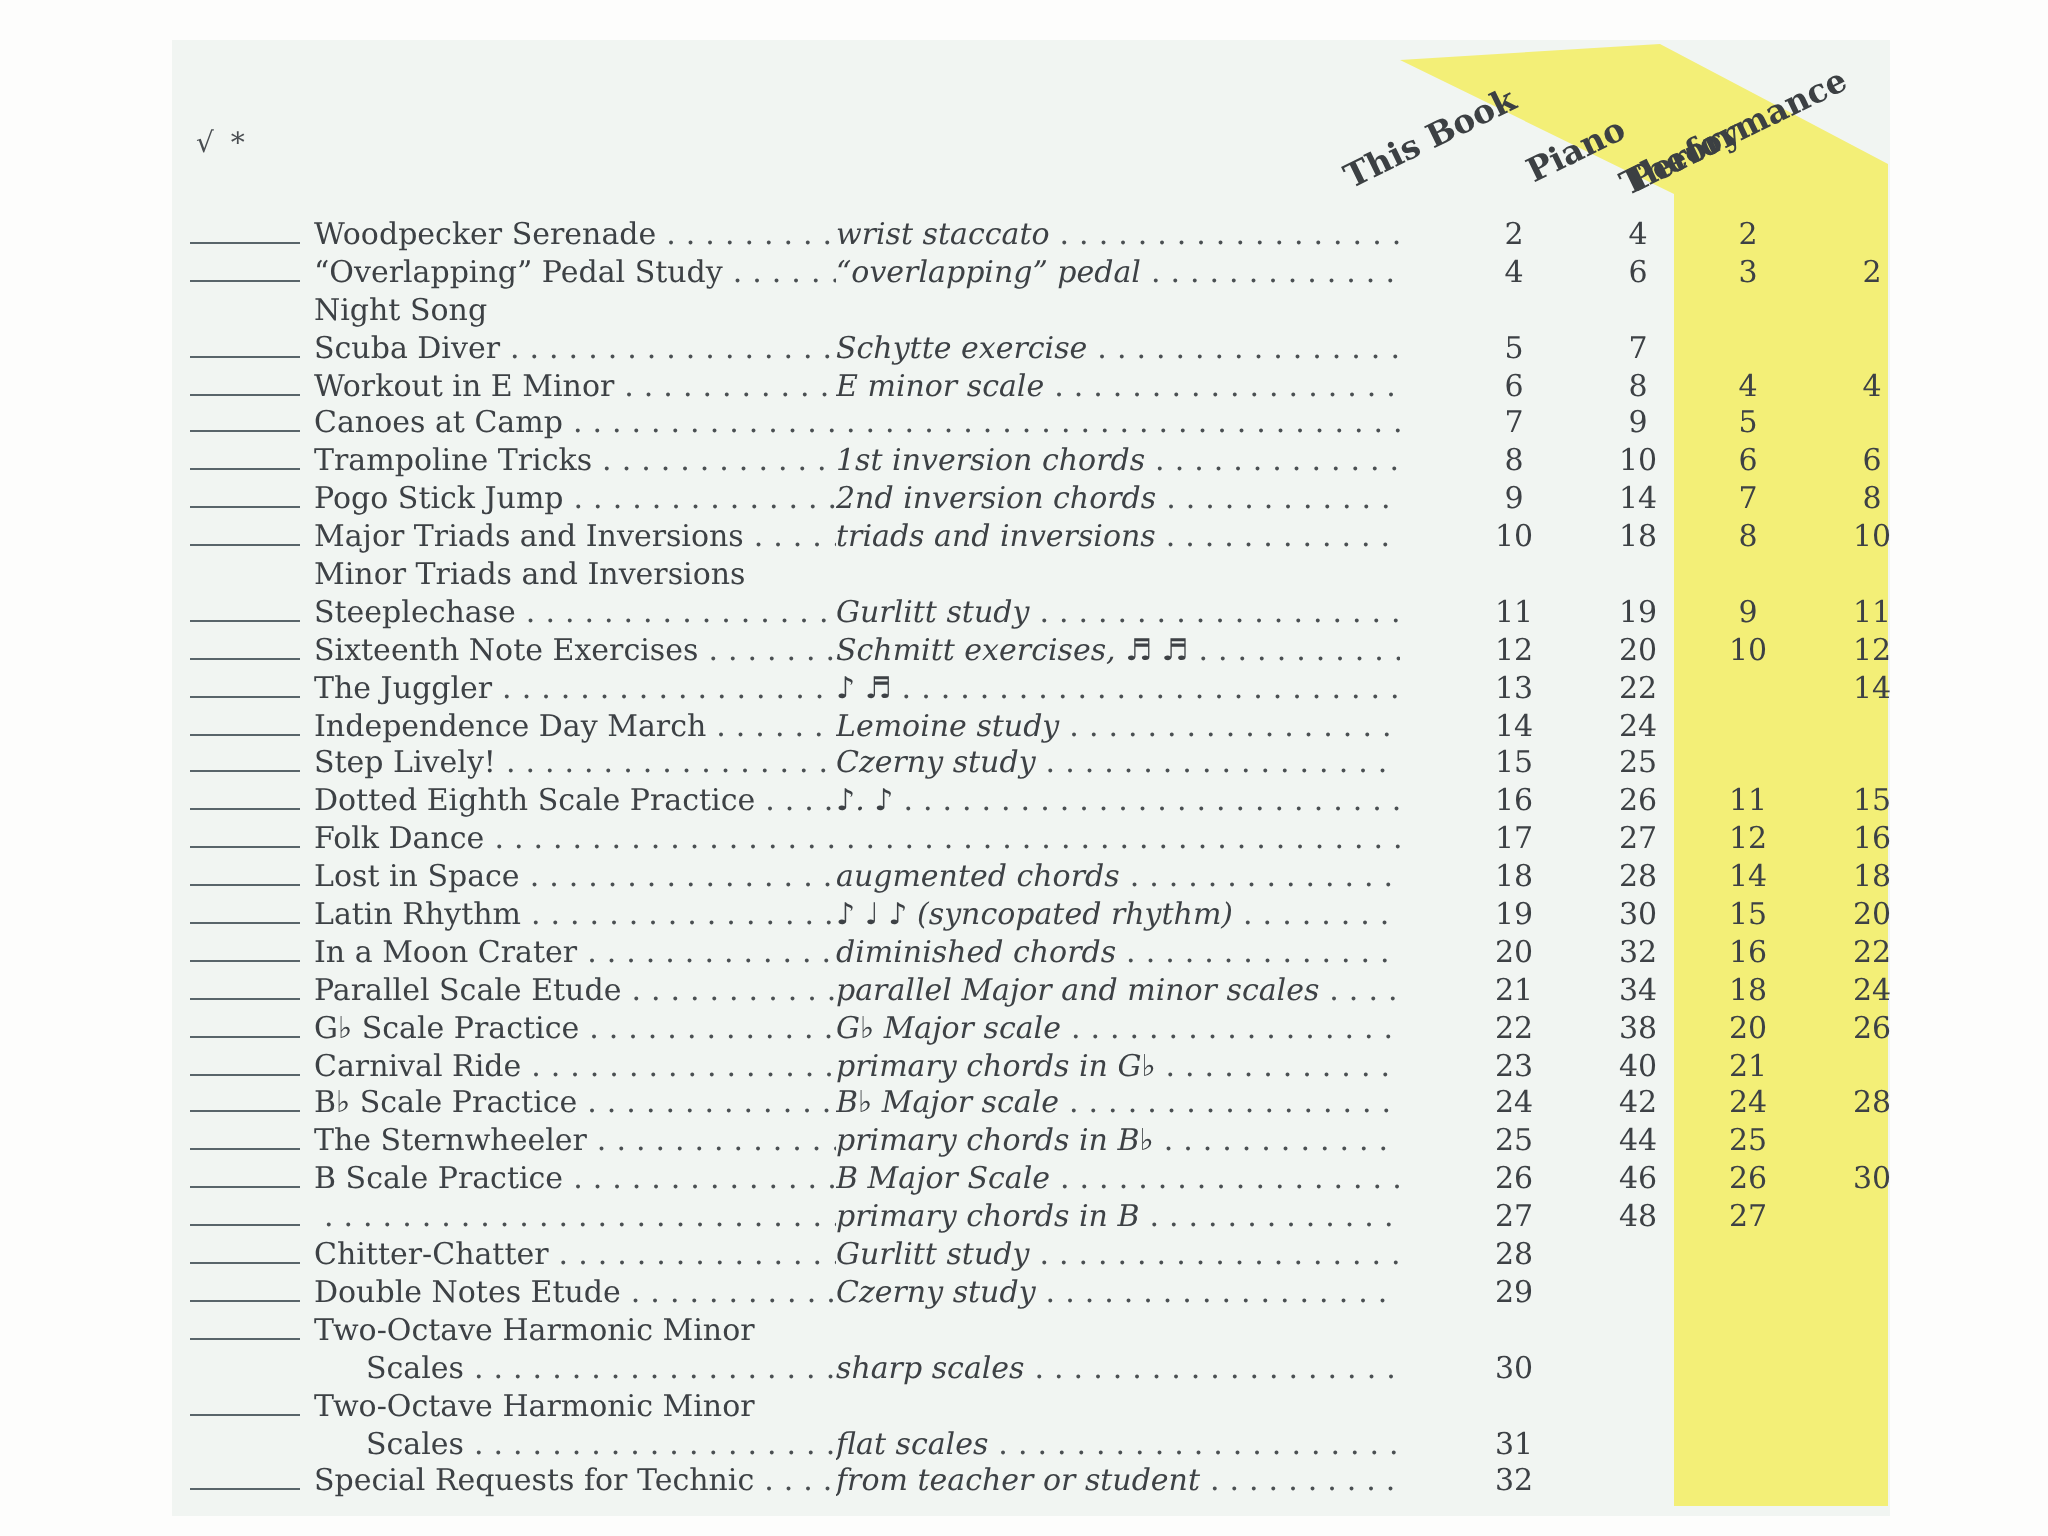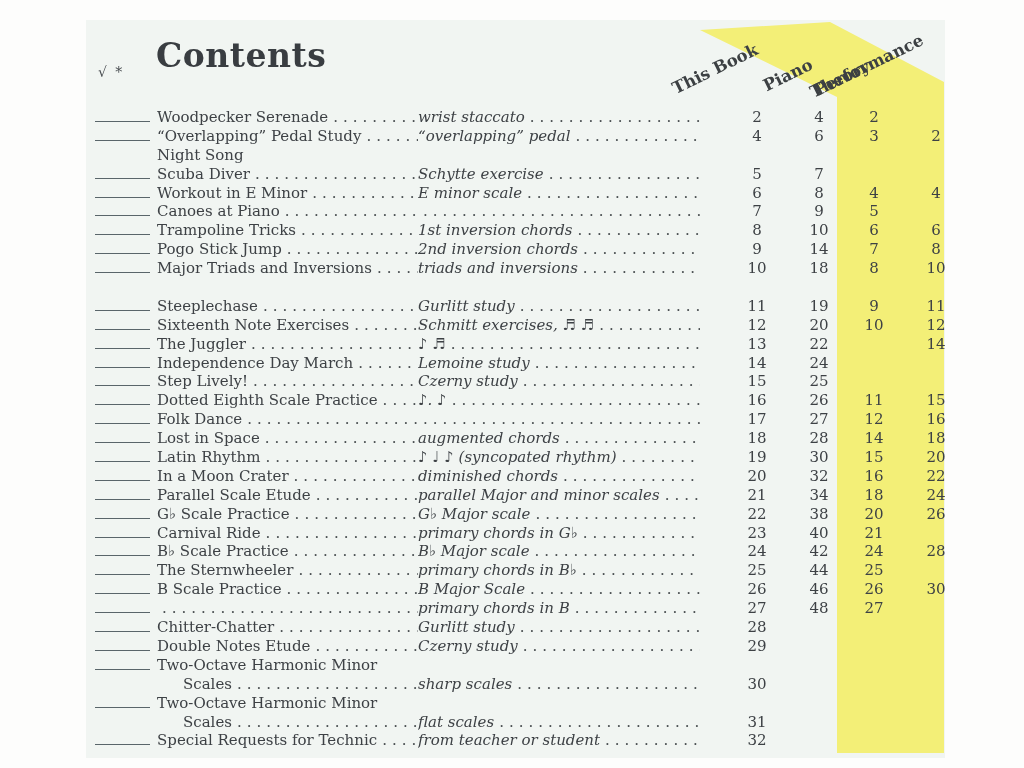--- a/index.html
+++ b/index.html
@@ -53,21 +53,20 @@
 </style>
 </head>
 <body>
 
 <div id="page" style="background: rgb(241, 245, 242);">
   <svg id="ribbon" viewBox="0 0 859 738">
     <polygon points="614,10 744,2 858,62 858,733 751,733 751,77" fill="#f3ef77"></polygon>
   </svg>
   <div id="content" style="color: rgb(61, 65, 69);">
     <div id="check">√ *</div>
-    <h1 id="title">Contents</h1>
     <div class="collabel" id="col-thisbook">This Book</div>
     <div class="collabel" id="col-piano">Piano</div>
     <div class="collabel" id="col-theory">Theory</div>
     <div class="collabel" id="col-performance">Performance</div>
     <div id="rows">
         <div class="row"><span class="blank lined"></span><span class="mid">
             <span class="t-part">
               <span class="t">Woodpecker Serenade</span>
               <span class="dots">......................................................................</span>
             </span>
@@ -106,21 +105,21 @@
               <span class="t">Workout in E Minor</span>
               <span class="dots">......................................................................</span>
             </span>
             <span class="d-part">
               <span class="d">E minor scale</span>
               <span class="dots">......................................................................</span>
             </span>
           </span><span class="num n0">6</span><span class="num n1">8</span><span class="num n2">4</span><span class="num n3">4</span></div>
         <div class="row"><span class="blank lined"></span><span class="mid">
             <span class="t-part">
-              <span class="t">Canoes at Piano</span>
+              <span class="t">Canoes at Camp</span>
               <span class="dots">......................................................................</span>
             </span>
             <span class="d-part">
               <span class="dots">......................................................................</span>
             </span>
           </span><span class="num n0">7</span><span class="num n1">9</span><span class="num n2">5</span></div>
         <div class="row"><span class="blank lined"></span><span class="mid">
             <span class="t-part">
               <span class="t">Trampoline Tricks</span>
               <span class="dots">......................................................................</span>
@@ -143,21 +142,25 @@
         <div class="row"><span class="blank lined"></span><span class="mid">
             <span class="t-part">
               <span class="t">Major Triads and Inversions</span>
               <span class="dots">......................................................................</span>
             </span>
             <span class="d-part">
               <span class="d">triads and inversions</span>
               <span class="dots">......................................................................</span>
             </span>
           </span><span class="num n0">10</span><span class="num n1">18</span><span class="num n2">8</span><span class="num n3">10</span></div>
-        <div class="row"><span class="blank"></span></div>
+        <div class="row"><span class="blank"></span><span class="mid">
+            <span class="t-part">
+              <span class="t">Minor Triads and Inversions</span>
+            </span>
+          </span></div>
         <div class="row"><span class="blank lined"></span><span class="mid">
             <span class="t-part">
               <span class="t">Steeplechase</span>
               <span class="dots">......................................................................</span>
             </span>
             <span class="d-part">
               <span class="d">Gurlitt study</span>
               <span class="dots">......................................................................</span>
             </span>
           </span><span class="num n0">11</span><span class="num n1">19</span><span class="num n2">9</span><span class="num n3">11</span></div>

